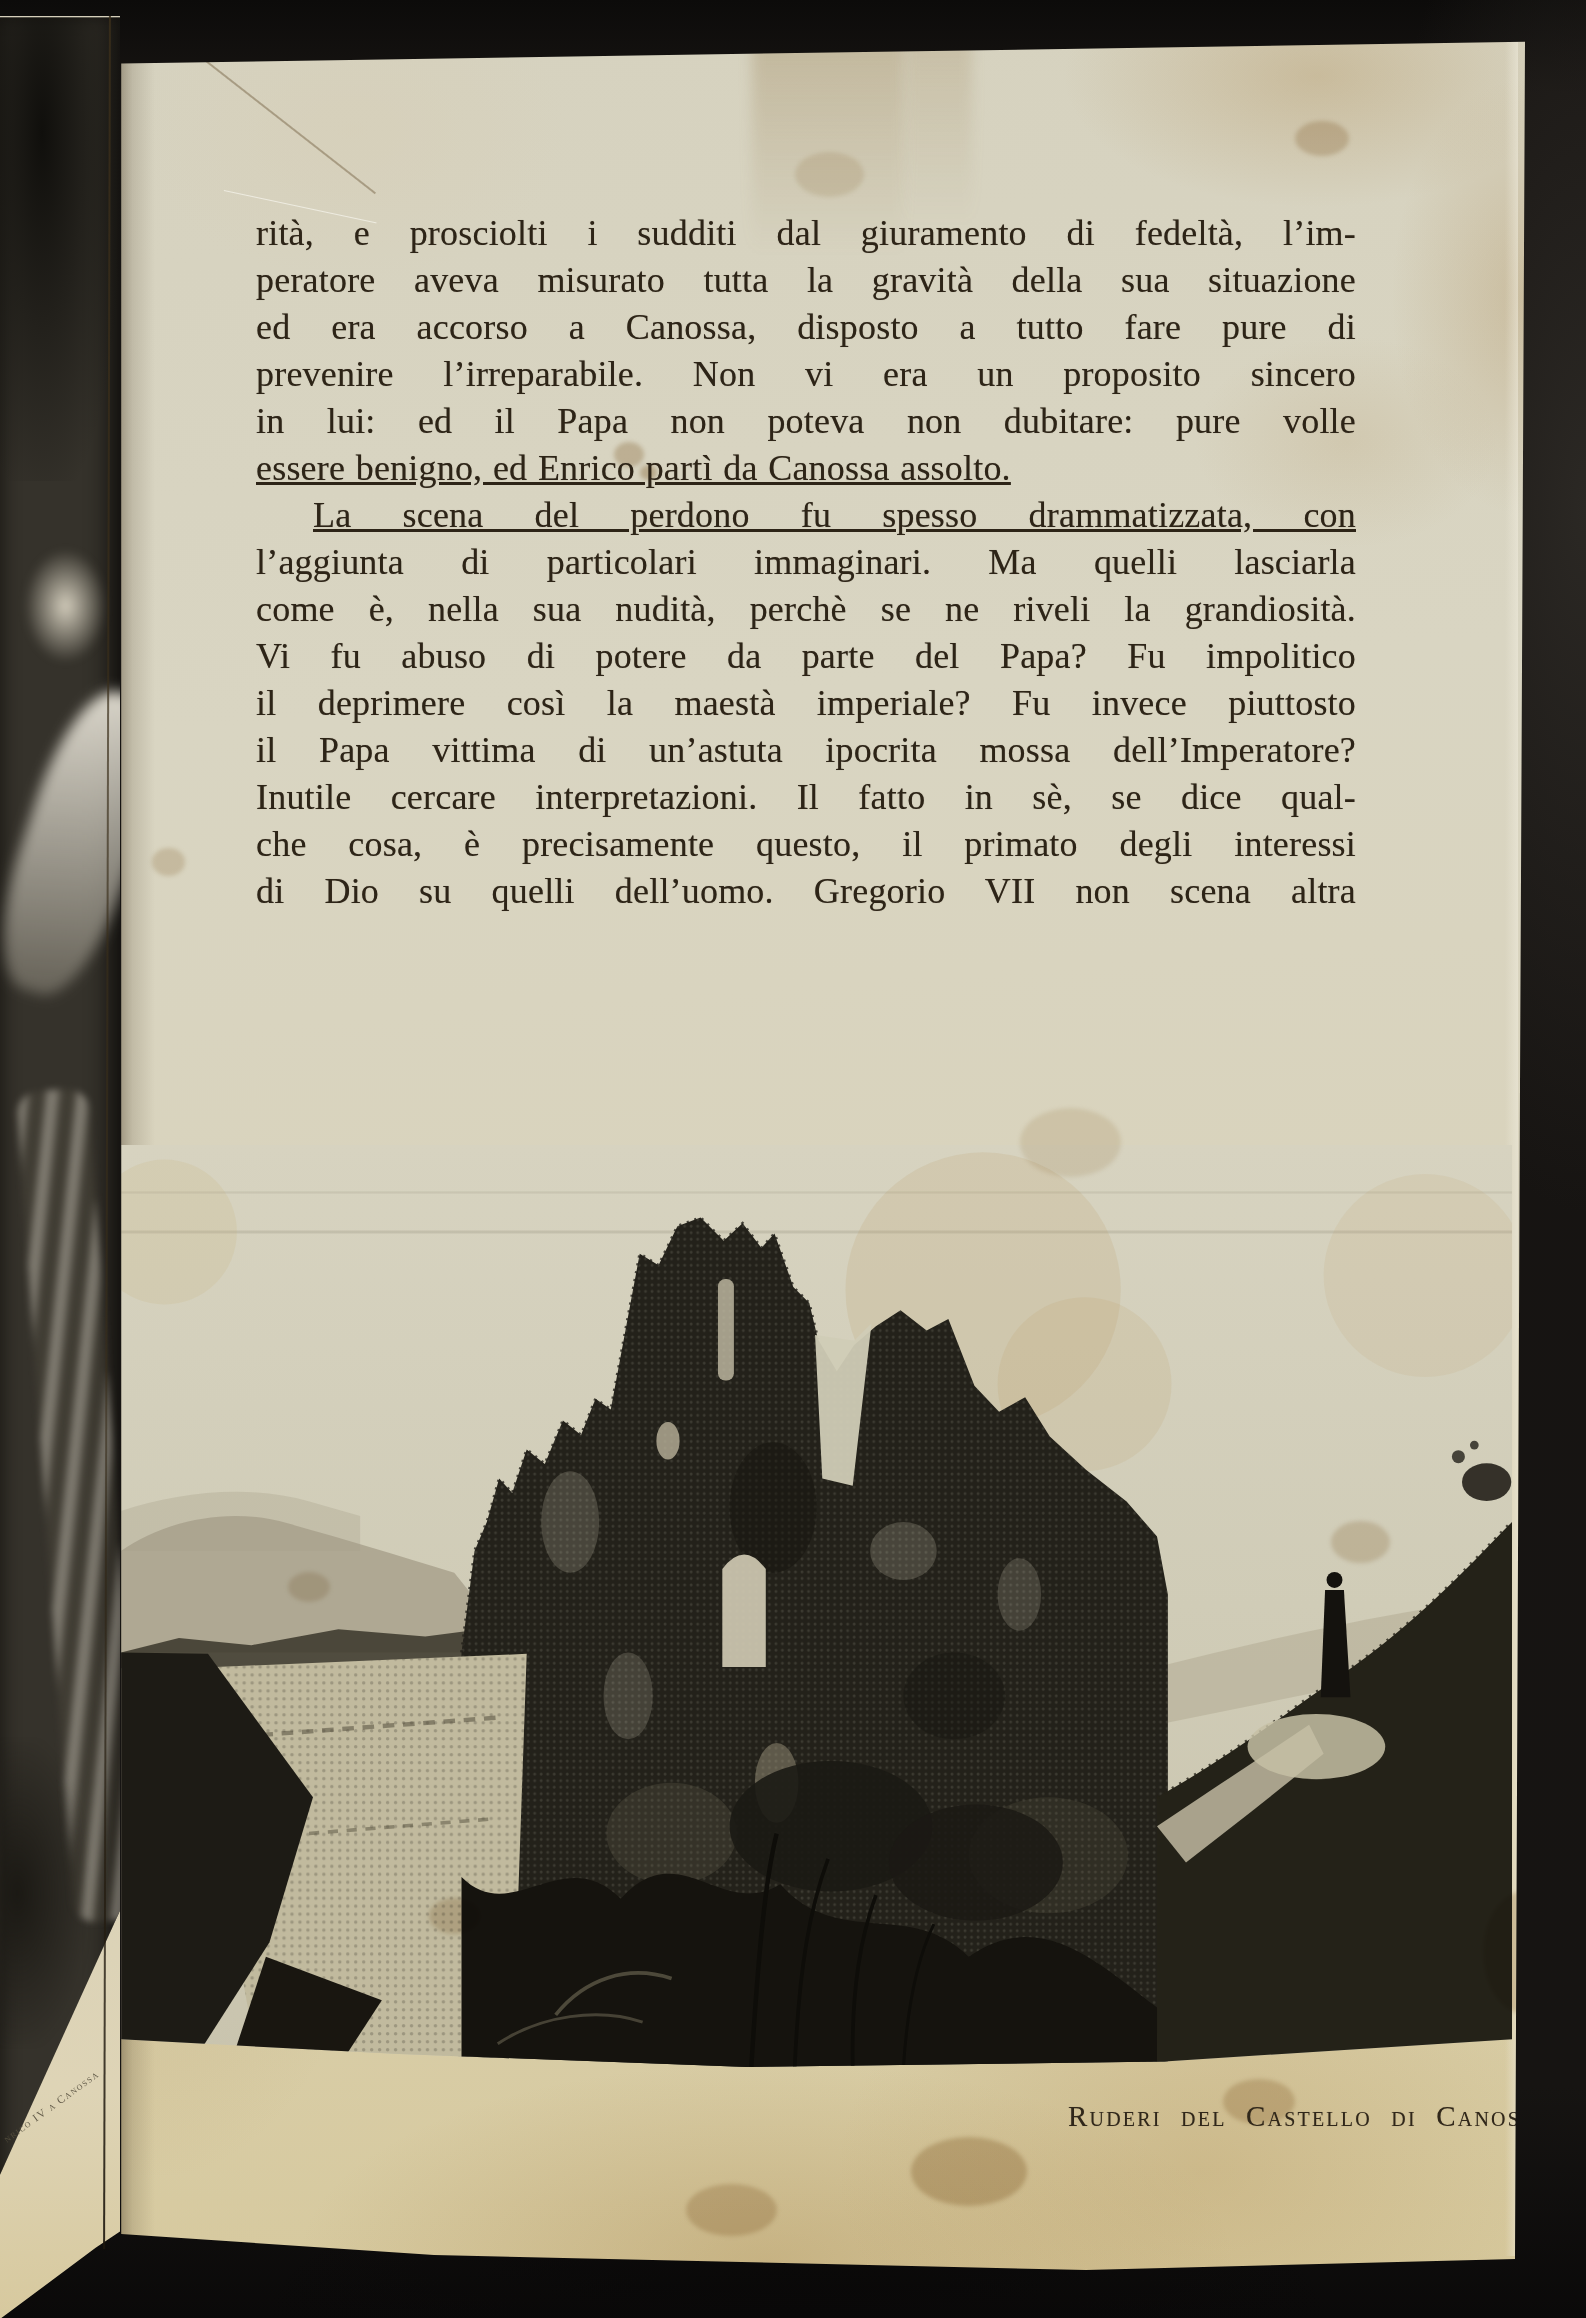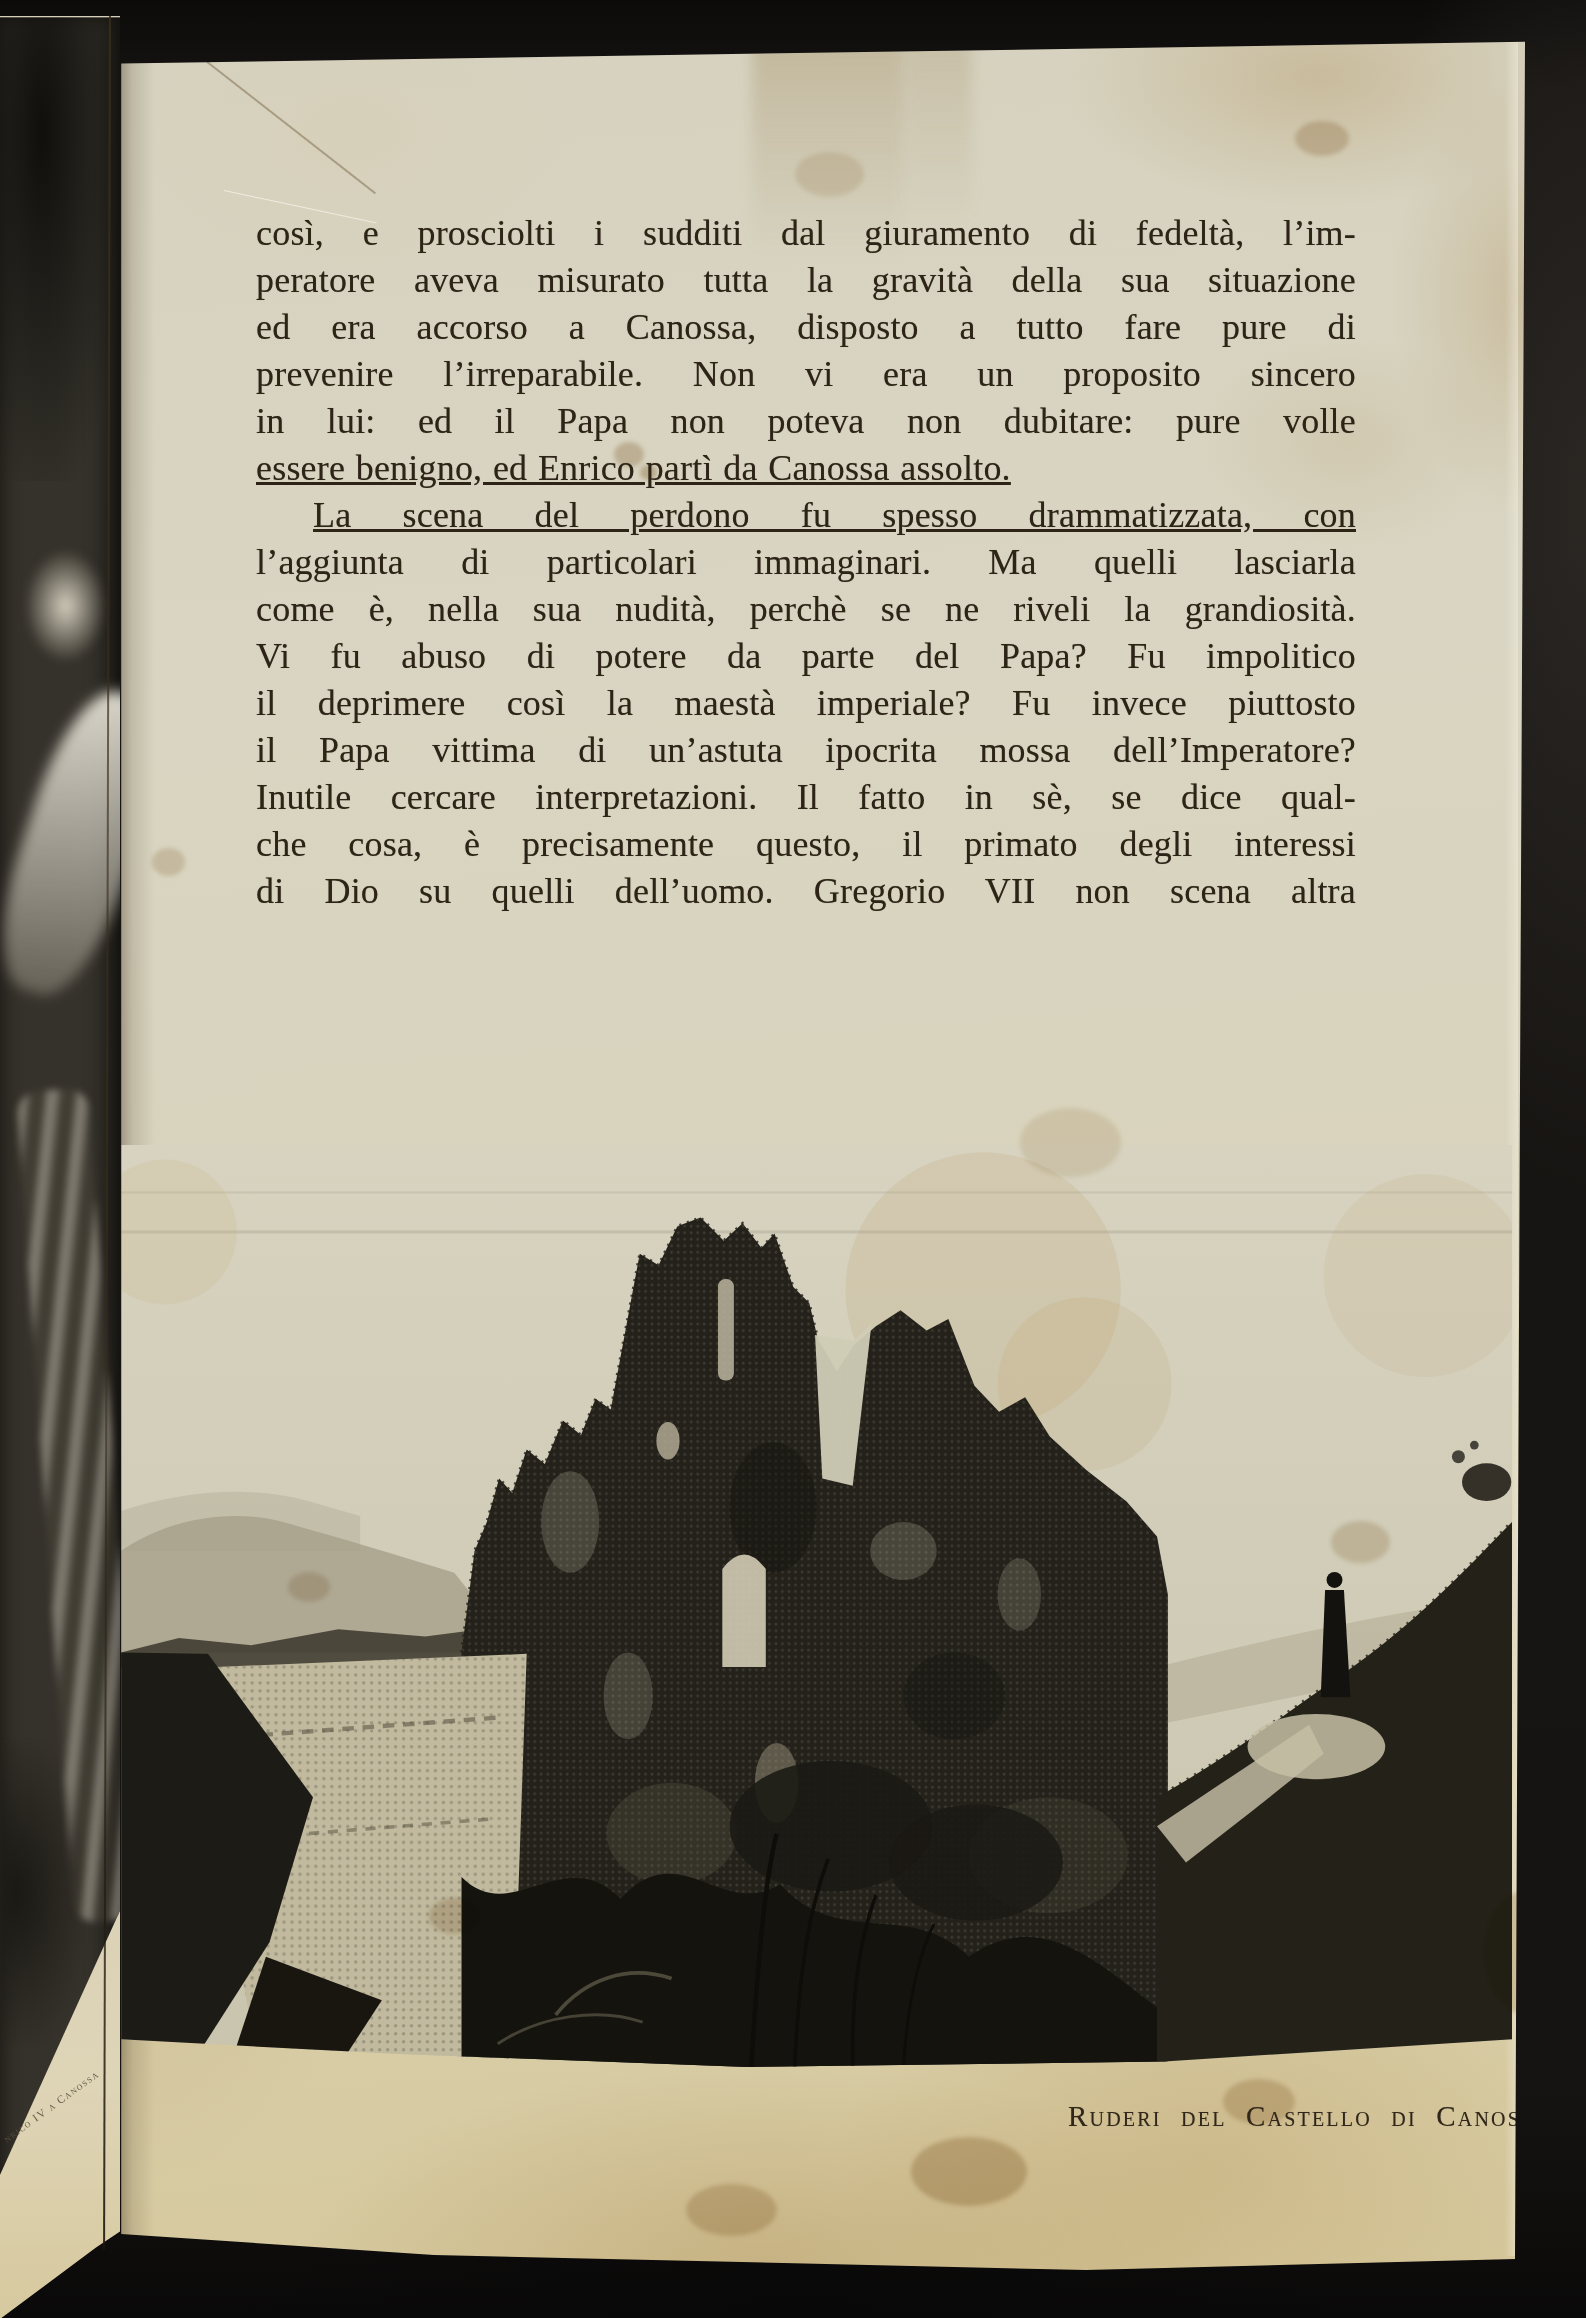--- a/index.html
+++ b/index.html
@@ -131,21 +131,21 @@
   <div class="spot" style="left:797px;top:2101px;width:116px;height:69px;background:rgba(150,108,50,.30);"></div>
   <div class="spot" style="left:572px;top:2148px;width:91px;height:52px;background:rgba(150,108,50,.26);"></div>
   <div class="spot" style="left:1109px;top:2043px;width:72px;height:45px;background:rgba(150,108,50,.26);"></div>
   <div class="streak" style="left:638px;top:0;width:152px;height:217px;background:linear-gradient(to bottom, rgba(160,126,70,.25), rgba(160,126,70,0));"></div>
   <div class="streak" style="left:793px;top:0;width:65px;height:188px;background:linear-gradient(to bottom, rgba(160,126,70,.18), rgba(160,126,70,0));"></div>
 
   <div class="crease-line1"></div>
   <div class="crease-line2"></div>
 
   <div class="text-block">
-    <div class="line">così, e prosciolti i sudditi dal giuramento di fedeltà, l’im-</div>
+    <div class="line">rità, e prosciolti i sudditi dal giuramento di fedeltà, l’im-</div>
     <div class="line">peratore aveva misurato tutta la gravità della sua situazione</div>
     <div class="line">ed era accorso a Canossa, disposto a tutto fare pure di</div>
     <div class="line">prevenire l’irreparabile. Non vi era un proposito sincero</div>
     <div class="line">in lui: ed il Papa non poteva non dubitare: pure volle</div>
     <div class="line p-end">essere benigno, ed Enrico partì da Canossa assolto.</div>
     <div class="line indent">La scena del perdono fu spesso drammatizzata, con</div>
     <div class="line">l’aggiunta di particolari immaginari. Ma quelli lasciarla</div>
     <div class="line">come è, nella sua nudità, perchè se ne riveli la grandiosità.</div>
     <div class="line">Vi fu abuso di potere da parte del Papa? Fu impolitico</div>
     <div class="line">il deprimere così la maestà imperiale? Fu invece piuttosto</div>

